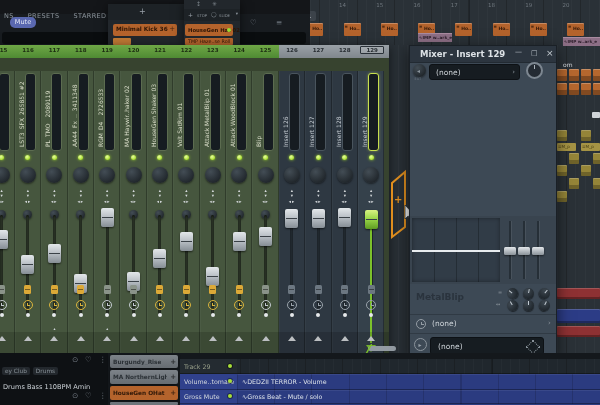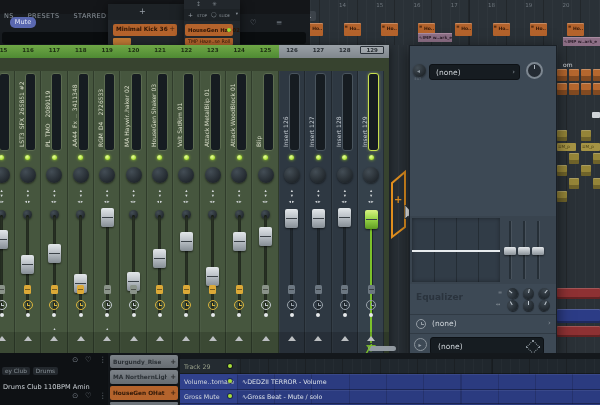--- a/index.html
+++ b/index.html
@@ -461,20 +461,26 @@
   </div>
 
   <svg class="abs" style="left:0;top:0;width:600px;height:405px;pointer-events:none;">
     <path d="M 371.6 344 Q 366 354 361 363" stroke="#7cc22b" stroke-width="1.5" fill="none"></path>
     <polygon points="392,183 405,172 405,227 392,237" fill="none" stroke="#e08f1f" stroke-width="2"></polygon>
     <text x="394" y="203" fill="#e08f1f" font-size="10" font-weight="bold">+</text>
     <polygon points="405,205 405,219 408.2,216 410.4,221.5 412.4,220.4 410.2,215.2 414.4,215" fill="#f4f6f7" stroke="#2b3238" stroke-width="0.8"></polygon>
   </svg>
 
   <div id="panel" class="abs">
+    <div id="p-title" class="abs">
+      <span class="abs" style="left:10px;top:3px;font-size:8.5px;font-weight:bold;color:#dde2e6;">Mixer - Insert 129</span>
+      <span class="abs" style="left:105px;top:2px;font-size:7px;color:#b9c1c8;">—</span>
+      <span class="abs" style="left:121px;top:3px;font-size:7px;color:#b9c1c8;">□</span>
+      <span class="abs" style="left:136px;top:2px;font-size:9px;color:#c5ccd2;">×</span>
+    </div>
 
     <div class="abs" style="left:0;top:16px;width:146px;height:18px;">
       <div class="abs knob" style="left:3px;top:2px;width:13px;height:13px;">
         <span style="position:absolute;left:4px;top:3px;font-size:6px;color:#8a939b;">◂</span>
       </div>
       <span class="abs" style="left:4.5px;top:14.5px;font-size:3.5px;color:#707b85;">EXT</span>
       <div class="abs inset" style="left:19px;top:2px;width:89px;height:14px;">
         <span class="ptext" style="position:absolute;left:6px;top:3px;">(none)</span>
         <span style="position:absolute;right:4px;top:3px;font-size:7px;color:#8a939b;">›</span>
       </div>
@@ -495,21 +501,21 @@
           <div class="abs" style="left: 99px; top: 5px; width: 1.5px; height: 58px; background: rgb(38, 47, 55); box-shadow: rgba(255, 255, 255, 0.08) 1px 0px;"></div>
           <div class="abs silverH" style="left: 94px; top: 31px;"></div>
           <div class="abs" style="left: 113px; top: 5px; width: 1.5px; height: 58px; background: rgb(38, 47, 55); box-shadow: rgba(255, 255, 255, 0.08) 1px 0px;"></div>
           <div class="abs silverH" style="left: 108px; top: 31px;"></div>
           <div class="abs" style="left: 127px; top: 5px; width: 1.5px; height: 58px; background: rgb(38, 47, 55); box-shadow: rgba(255, 255, 255, 0.08) 1px 0px;"></div>
           <div class="abs silverH" style="left: 122px; top: 31px;"></div>
         </div>
     </div>
 
     <div class="abs" style="left:0;top:238px;width:146px;height:28px;">
-      <span class="abs" style="left:6px;top:8px;font-size:9px;font-weight:bold;color:#2a333d;">Equalizer</span>
+      <span class="abs" style="left:6px;top:8px;font-size:9px;font-weight:bold;color:#2a333d;">MetalBlip</span>
       <span class="abs" style="left:88px;top:5px;font-size:5px;color:#8b949c;">=</span>
       <span class="abs" style="left:86px;top:17px;font-size:5px;color:#8b949c;">↔</span>
       <div id="eq-knobs">
           <div class="abs eqknob" style="left: 97px; top: 4px; transform: rotate(-50deg);">
             <i></i>
           </div>
           <div class="abs eqknob" style="left: 113px; top: 4px; transform: rotate(10deg);">
             <i></i>
           </div>
           <div class="abs eqknob" style="left: 129px; top: 4px; transform: rotate(40deg);">
@@ -544,21 +550,21 @@
     </div>
   </div>
 
   <div class="abs" style="left:0;top:353px;width:600px;height:52px;background:#14181c;"></div>
 
   <div class="abs" style="left:0;top:353px;width:108px;height:52px;background:#0e1114;">
     <div class="abs" style="left:2px;top:5px;" id="tags1"><span class="pill">ey Club</span><span class="pill">Drums</span></div>
     <span class="bicon" style="left:72px;top:2px;">⊙</span>
     <span class="bicon" style="left:85px;top:2px;">♡</span>
     <span class="bicon" style="left:99px;top:2px;">⋮</span>
-    <span class="abs" style="left:3px;top:30px;font-size:6.6px;color:#ccd2d7;white-space:nowrap;">Drums Club 110BPM Amin</span>
+    <span class="abs" style="left:3px;top:30px;font-size:6.6px;color:#ccd2d7;white-space:nowrap;">Drums Bass 110BPM Amin</span>
     <span class="bicon" style="left:72px;top:38px;">⊙</span>
     <span class="bicon" style="left:85px;top:38px;">♡</span>
     <span class="bicon" style="left:99px;top:38px;">⋮</span>
     <div class="abs" style="left:2px;top:46px;" id="tags2"></div>
   </div>
 
   <div id="sample-list">
       <div class="abs sample" style="top: 355px; height: 13px; background: linear-gradient(rgb(125, 131, 137), rgb(102, 108, 114));">
         <span style="color:#2b3136">Burgundy_Rise</span>
                     <b>+</b>

